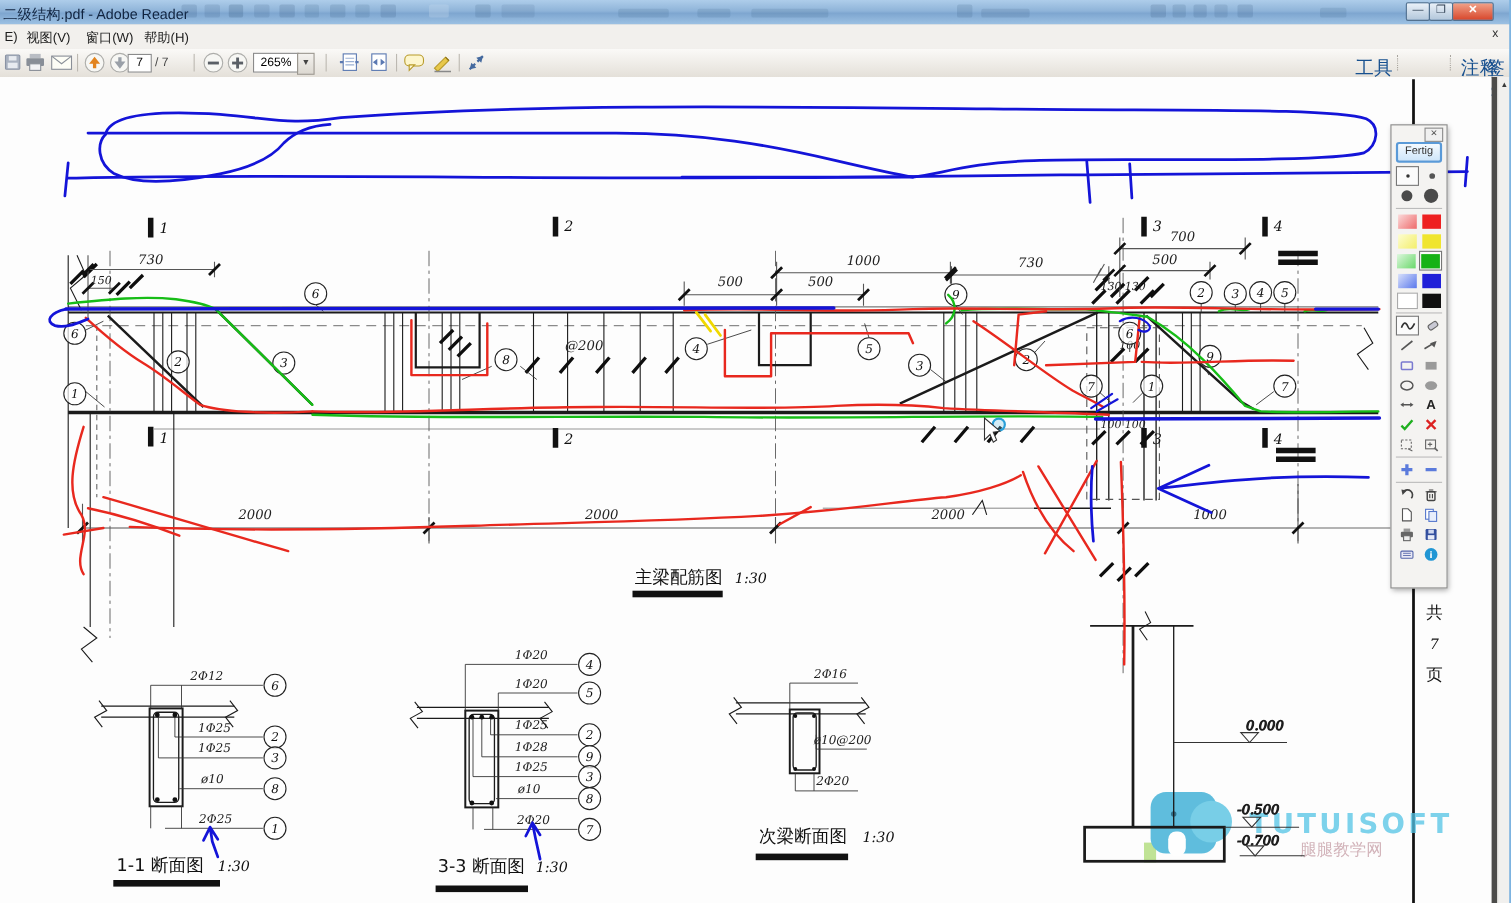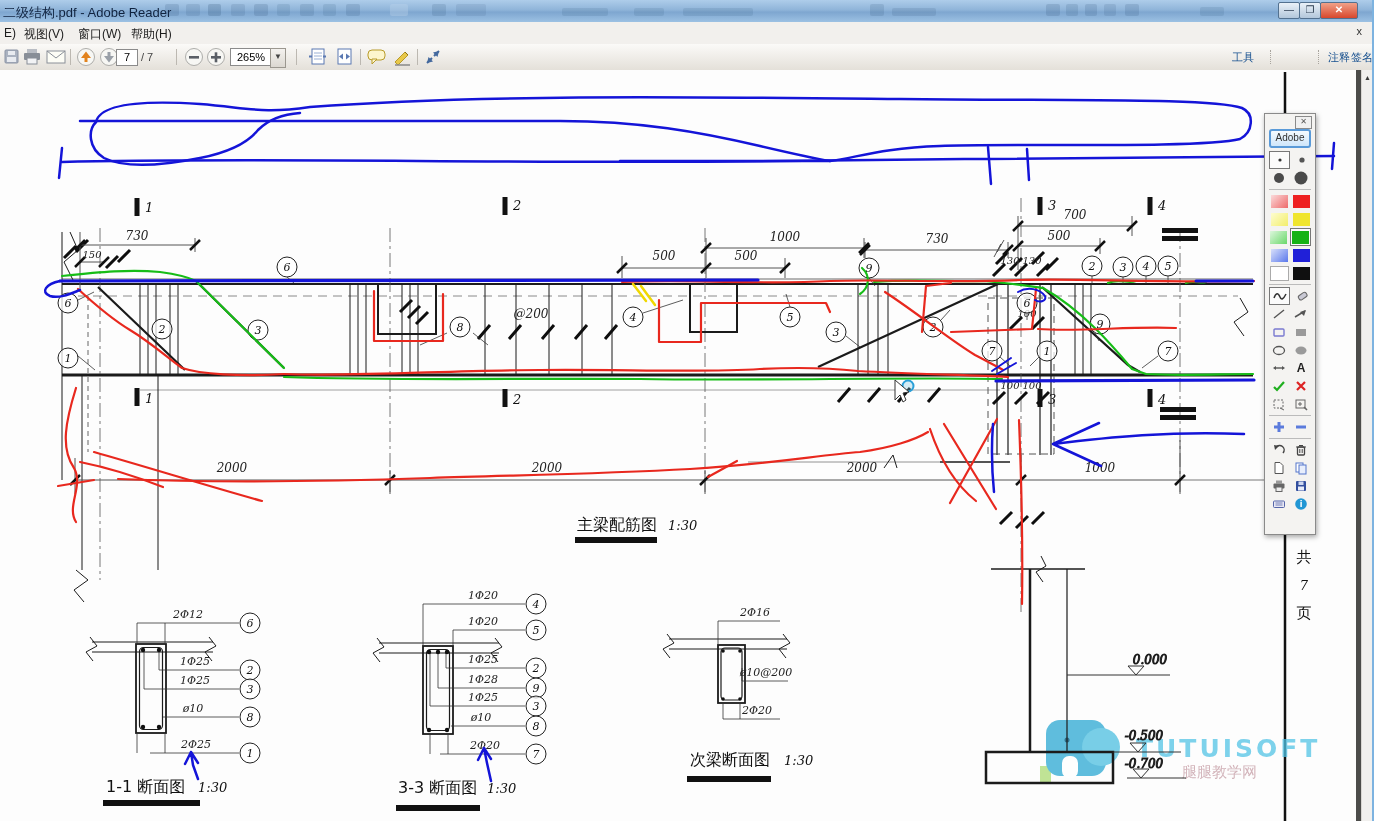--- a/index.html
+++ b/index.html
@@ -26,21 +26,21 @@
   .tbi{position:absolute;top:3px;width:20px;height:20px;}
   .tsep{position:absolute;top:5px;width:1px;height:16px;background:#bcb8b1;}
   .pagebox{position:absolute;left:116px;top:5px;width:20px;height:15px;background:#fff;
     border:1px solid #8b8b8b;font-size:11px;text-align:center;line-height:15px;}
   .pagetotal{position:absolute;left:141px;top:7px;font-size:11px;color:#444;}
   .zoombox{position:absolute;left:230px;top:4px;width:40px;height:16px;background:#fff;
     border:1px solid #8b8b8b;font-size:11px;text-align:center;line-height:16px;}
   .zoomcaret{position:absolute;left:270px;top:4px;width:14px;height:18px;
     background:linear-gradient(#f4f2ef,#dcd8d1);border:1px solid #9b978f;font-size:8px;
     text-align:center;line-height:16px;color:#444;}
-  .tb-right{position:absolute;top:6px;font-size:11px;color:#17508f;}
+  .tb-right{position:absolute;top:6px;font-size:17px;color:#17508f;}
   .dotsep{position:absolute;top:6px;width:1px;height:14px;border-left:1px dotted #a8a49d;}
   
   .docarea{position:absolute;left:0;top:70px;width:1356px;height:751px;background:#fdfdfd;}
   .page-edge{position:absolute;left:1356px;top:70px;width:5px;height:751px;background:#4c4c4a;}
   .vscroll{position:absolute;left:1361px;top:70px;width:11px;height:751px;background:#f1f0ee;
     border-left:1px solid #d8d6d2;}
   .vscroll .arr{position:absolute;left:2px;top:4px;font-size:7px;color:#3a3a3a;}
   .win-edge{position:absolute;left:1372px;top:0;width:2px;height:821px;background:#7db3e0;}
   svg text{user-select:none;}
   .dt{font:italic 12px "DejaVu Serif",serif;fill:#222;text-anchor:middle;}
@@ -593,21 +593,21 @@
     <g>
       <circle cx="908" cy="386" r="5.5" fill="rgba(120,200,230,.3)" stroke="#2a9fd8" stroke-width="2"></circle>
       <polygon points="895,380 895,400 900,395 903,402 906,400 903,393 909,392" fill="#fff" stroke="#333" stroke-width="1"></polygon>
     </g>
   </svg>
 
   <div class="palette">
     <div class="pal-head">
         <div class="pal-close">✕</div>
       </div>
-    <div class="fertig">Adobe</div>
+    <div class="fertig">Fertig</div>
     <div class="prow">
       <div class="pcell sel">
           <svg width="10" height="10">
             <circle cx="5" cy="5" r="1.6" fill="#333"></circle>
           </svg>
         </div>
       <div class="pcell">
           <svg width="10" height="10">
             <circle cx="5" cy="5" r="2.6" fill="#555"></circle>
           </svg>

